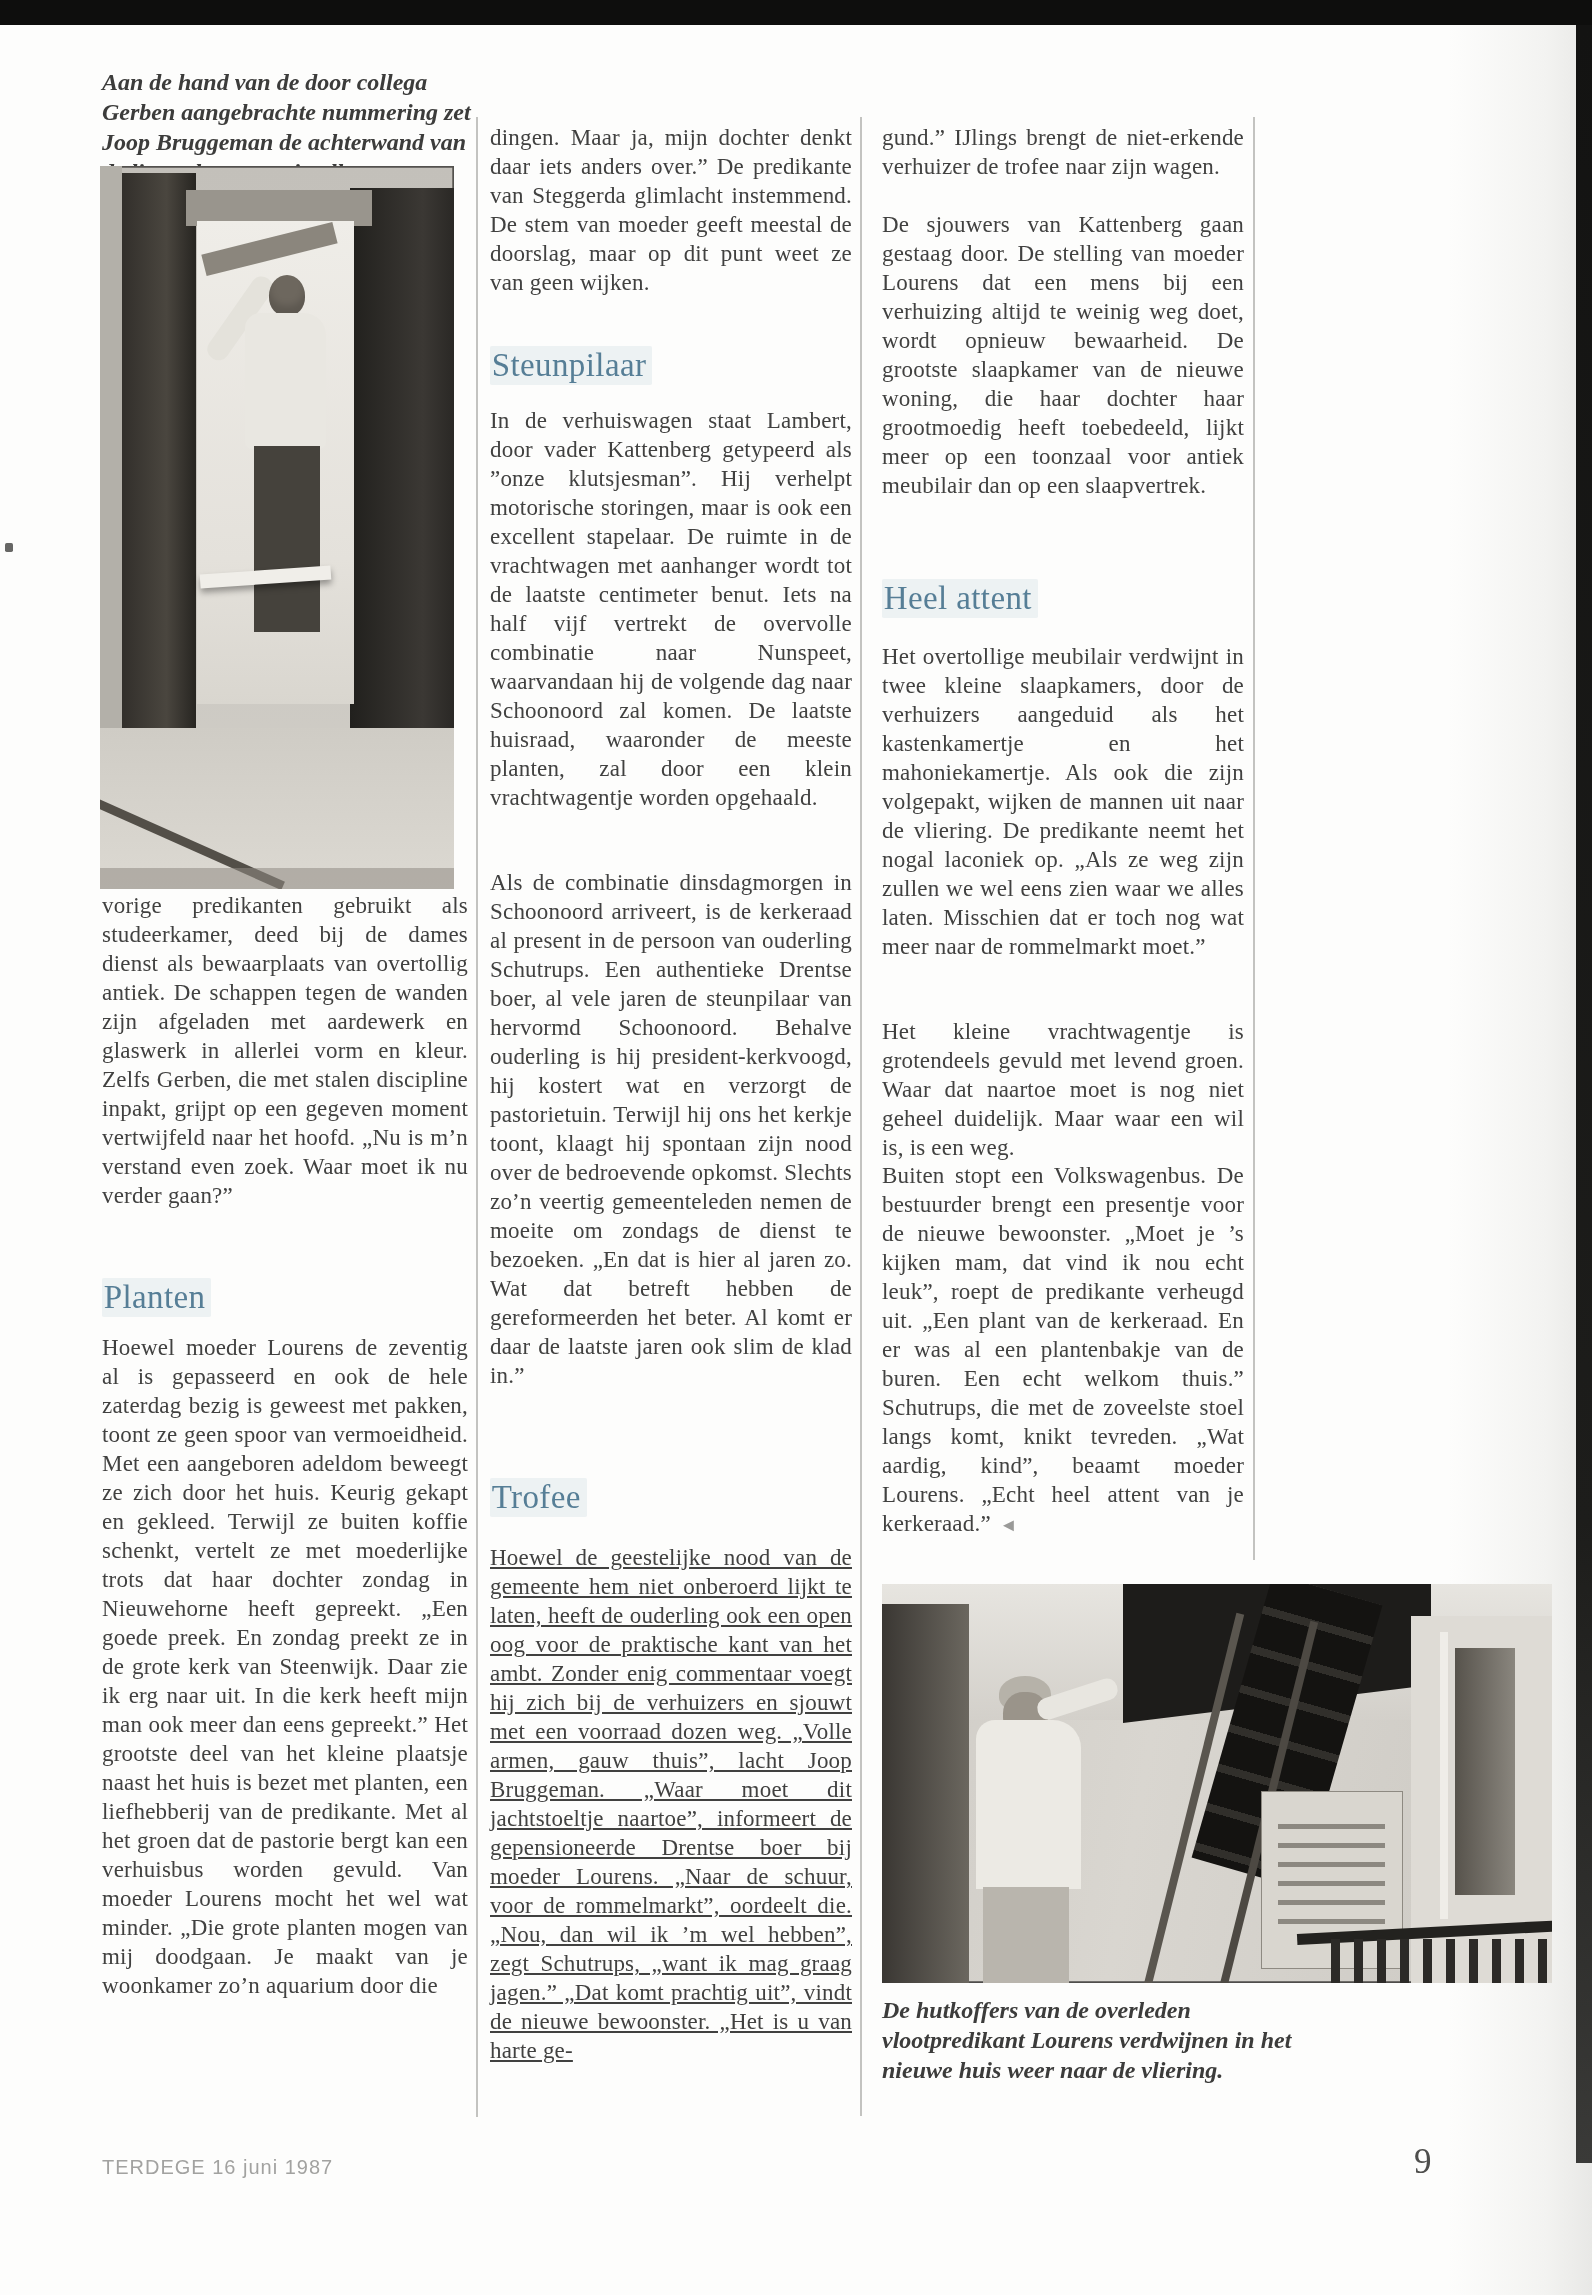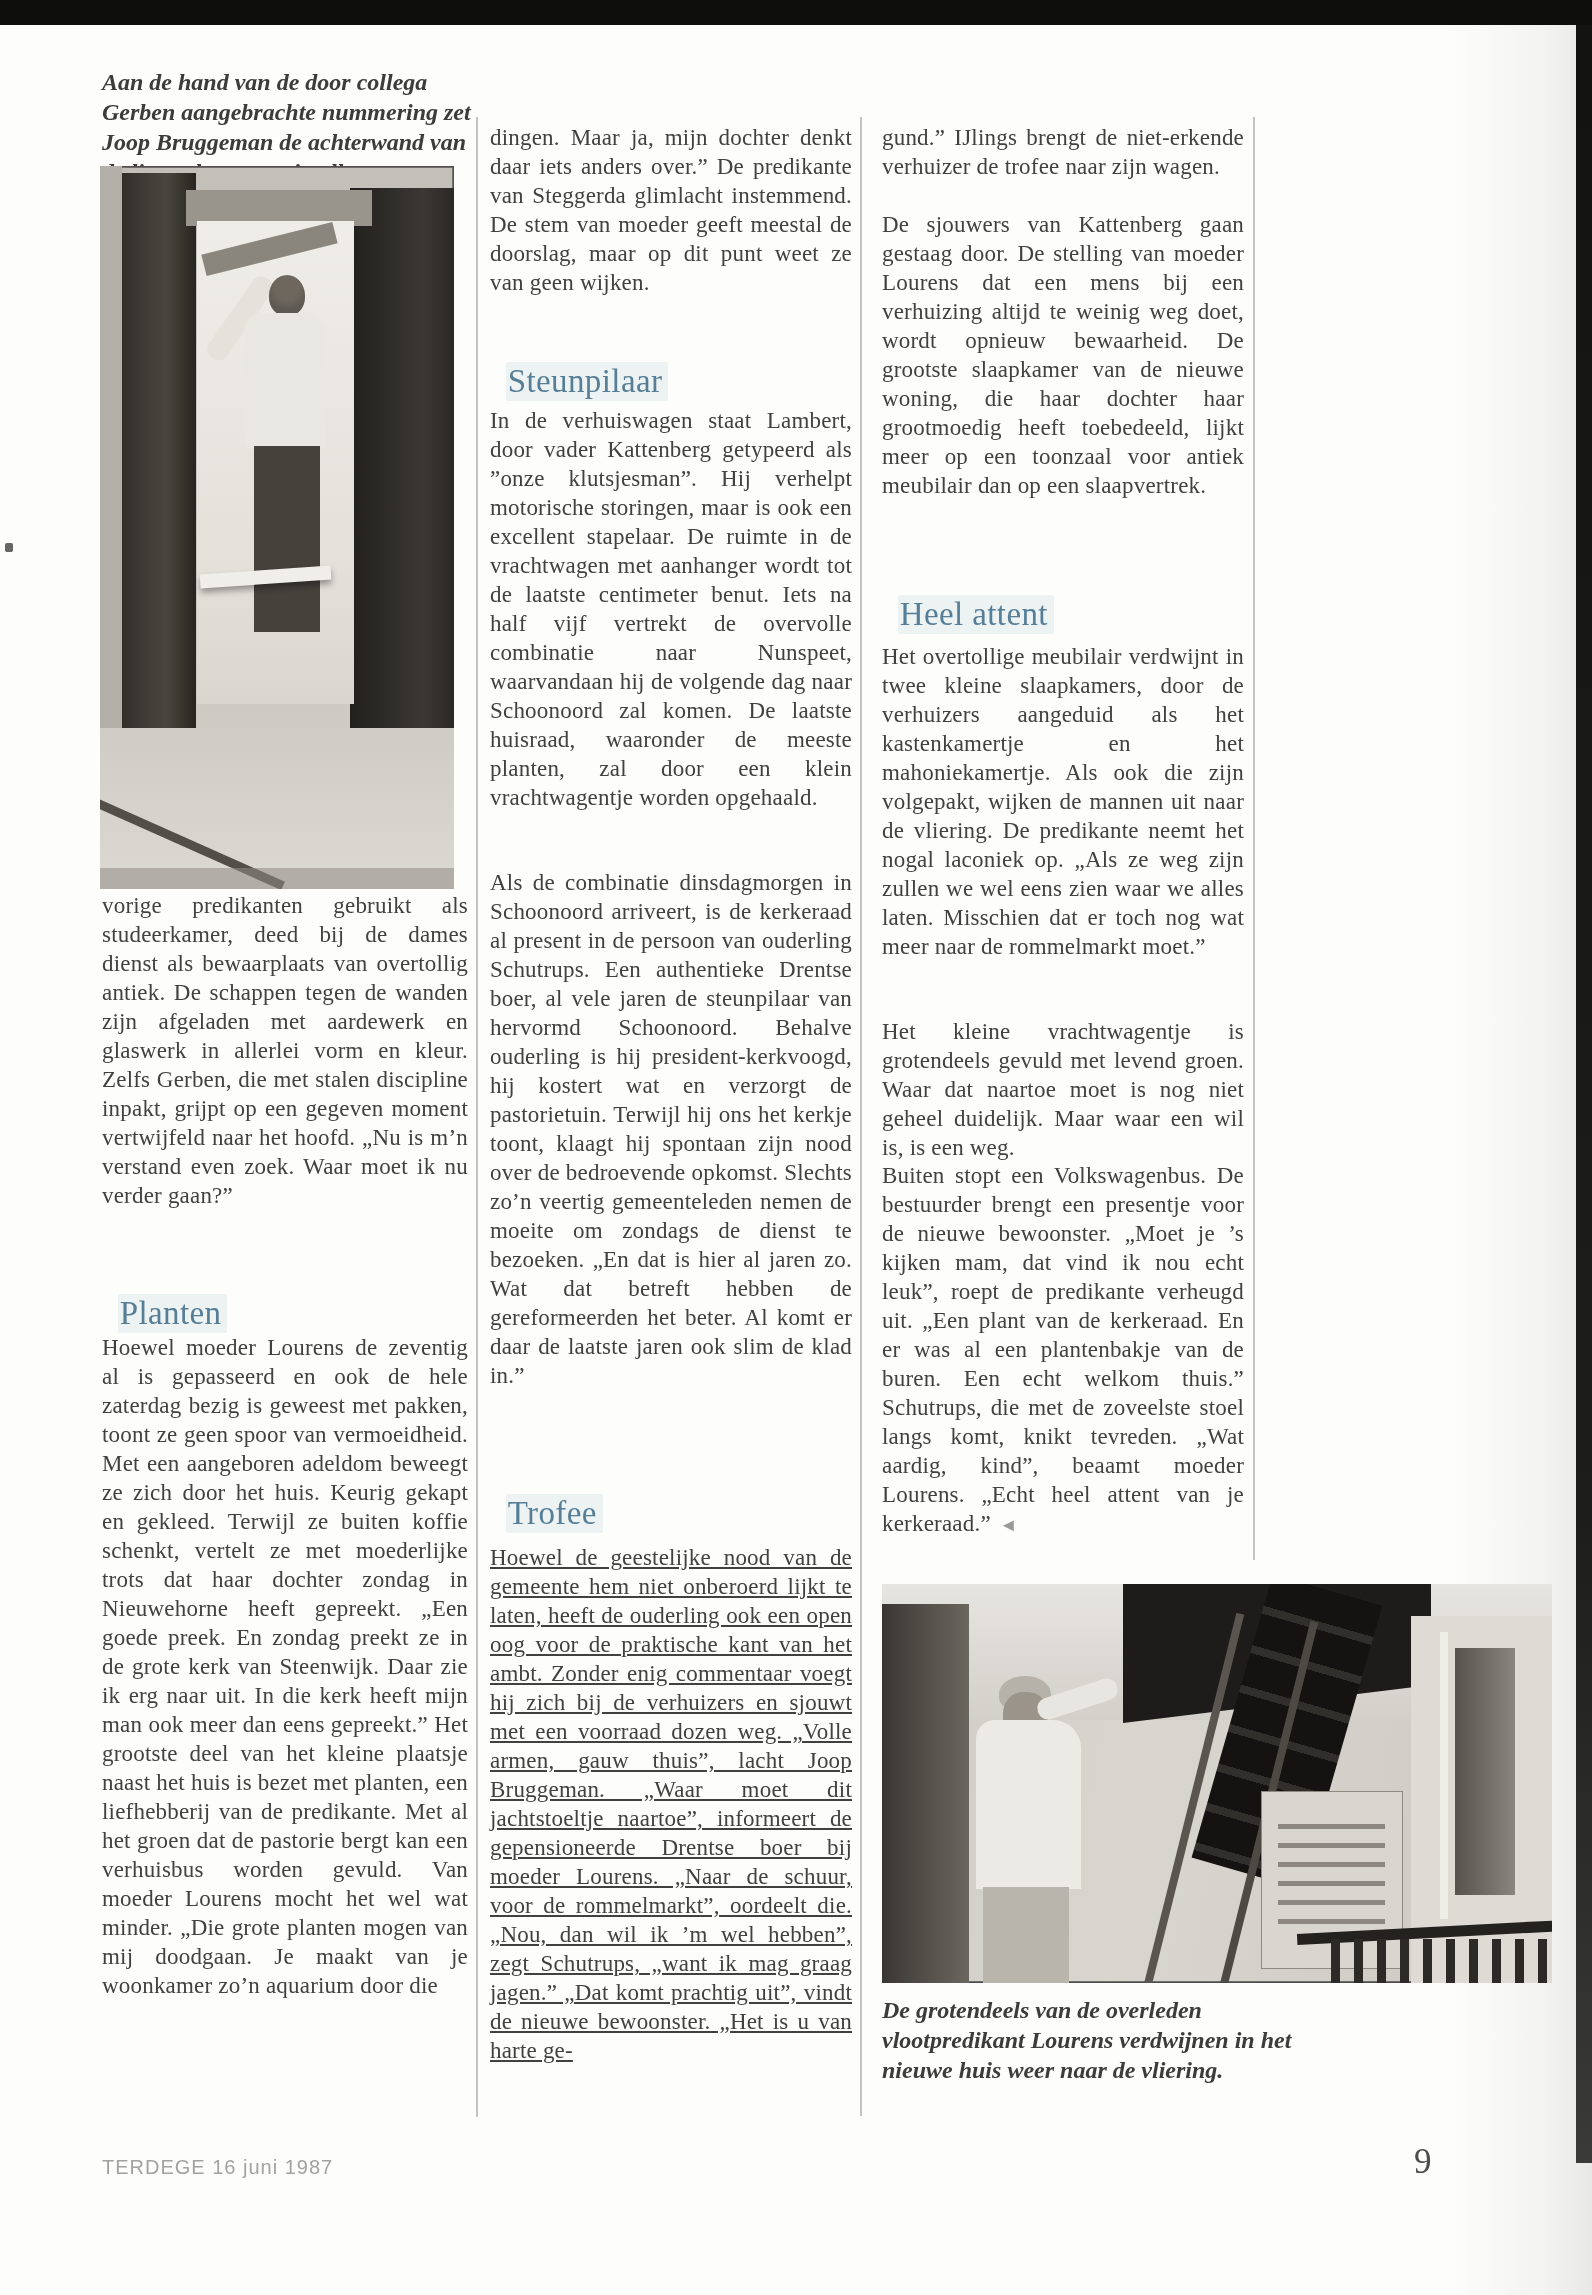--- a/index.html
+++ b/index.html
@@ -14,21 +14,21 @@
   .rule1{left:476px;top:117px;height:2000px;}
   .rule2{left:860px;top:117px;height:1999px;}
   .rule3{left:1253px;top:117px;height:1443px;}
   .margin-dot{position:absolute;left:5.2px;top:543px;width:7.8px;height:8.6px;background:#4c4c4a;border-radius:1.7px;opacity:.85;}
 
   .bt{position:absolute;font-size:23px;line-height:29px;color:#414140;
       text-align:justify;letter-spacing:0.2px;margin:0;}
   .cap{position:absolute;font-size:24px;line-height:30px;font-style:italic;font-weight:600;
        color:#3c3c3b;margin:0;}
   .hd{position:absolute;font-size:33px;line-height:36px;font-weight:400;color:#567e96;
-      margin:16px;letter-spacing:0.4px;}
+      margin:0;letter-spacing:0.4px;}
   .hd span{background:rgba(100,145,170,0.10);padding:0.9px 6px 1.7px 1.7px;border-radius:1.7px;}
   .endmark{font-size:18px;color:#9a9a98;margin-left:8.6px;font-style:normal;}
 
   .c1{left:102px;width:366px;}
   .c2{left:490px;width:362px;}
   .c3{left:882px;width:362px;}
   .cap1{left:102px;top:67px;width:369px;}
   .c1p1{top:891px;}
   .c1h1{left:102px;top:1279px;}
   .c1p2{top:1333px;}
@@ -177,19 +177,19 @@
     <div class="p2-right-wall"></div>
     <div class="p2-door-frame"></div>
     <div class="p2-right-door"></div>
     <div class="p2-boxes">
       <div class="p2-boxlines"></div>
     </div>
     <div class="p2-railbar"></div>
     <div class="p2-balusters"></div>
   </div>
 
-  <p class="cap cap2">De grotendeels van de overleden vlootpredikant Lourens verdwijnen in het nieuwe huis weer naar de vliering.</p>
+  <p class="cap cap2">De hutkoffers van de overleden vlootpredikant Lourens verdwijnen in het nieuwe huis weer naar de vliering.</p>
 
   <div class="footer-left">TERDEGE 16 juni 1987</div>
   <div class="page-num">9</div>
 
 </div>
 
 
 </body></html>

